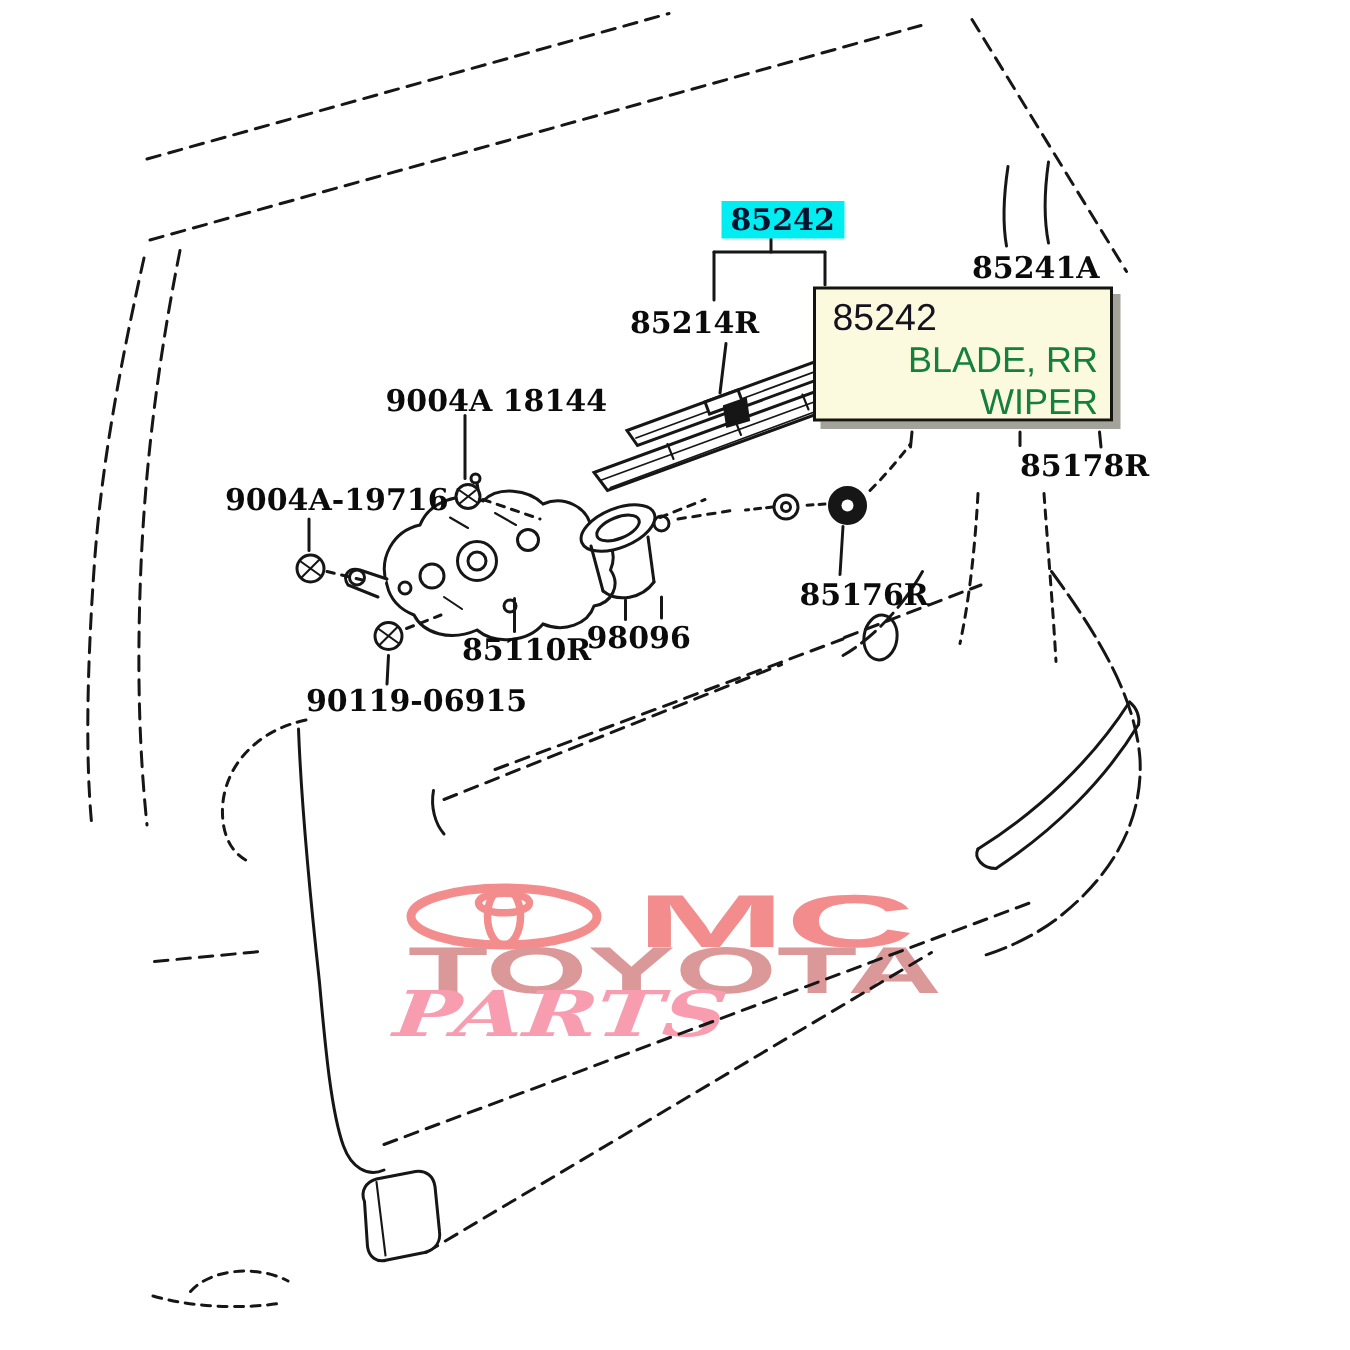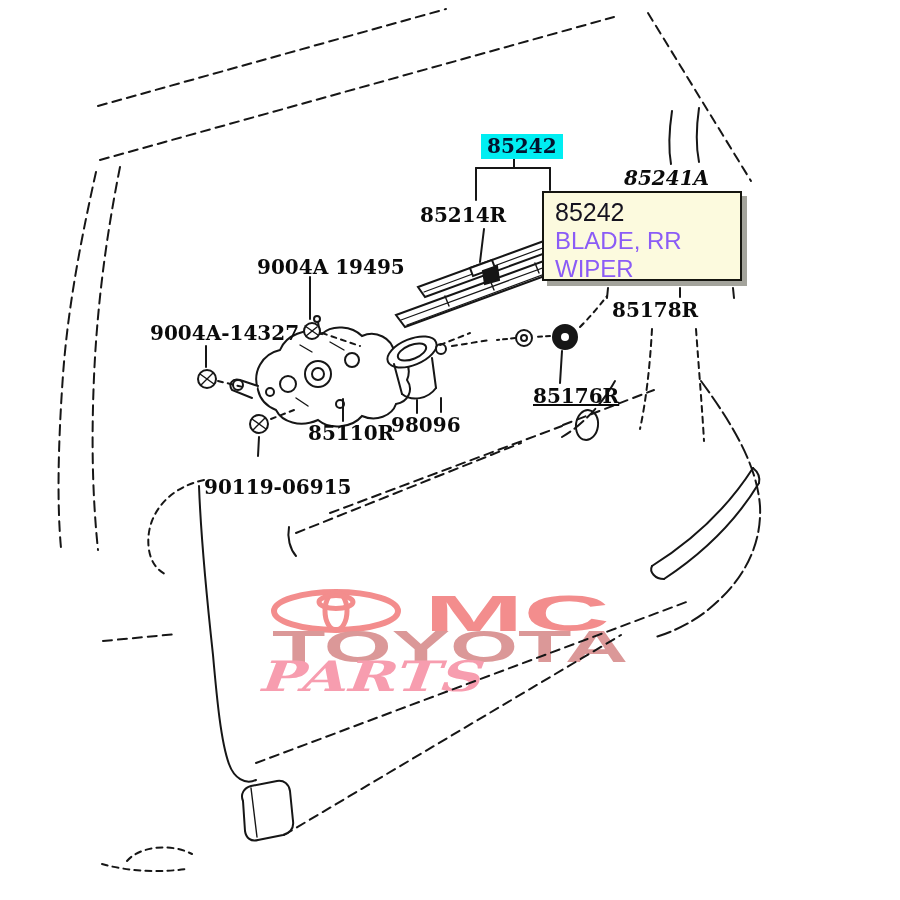--- a/index.html
+++ b/index.html
@@ -20,21 +20,21 @@
   }
   
   .tooltip{
     position:absolute;left:542px;top:191px;width:200px;height:90px;
     background:#fcfade;border:2px solid #15150f;
     box-shadow:5px 5px 0 #a3a39b;
     display:flex;flex-direction:column;justify-content:space-between;
     padding:5px 8px 7px 11px;box-sizing:border-box;z-index:30;
   }
   .tooltip .code{font-size:25px;color:#15131f;}
-  .tooltip .name{font-size:24px;color:#8b5cf6;}
+  .tooltip .name{font-size:24px;color:#15803d;text-align:right;}
 </style>
 </head>
 <body>
 
 <div class="stage">
 
   <svg width="900" height="900" viewBox="0 0 900 900">
 
     <g opacity="0.92">
       <g fill="none" stroke="#f28484" stroke-width="6">
@@ -180,28 +180,28 @@
       <path d="M550,336 L535,337" stroke-dasharray="4 4"></path>
       <path d="M515,338 L497,340" stroke-dasharray="4 4"></path>
       <path d="M452,346 L490,340" stroke-dasharray="5 5"></path>
       <path d="M440,345 L470,333" stroke-dasharray="5 5"></path>
     </g>
   </svg>
 
   <div id="labels-layer">
       <div class="part-label highlighted" style="left: 481px; top: 134px;">85242</div>
       <div class="part-label" style="left: 420px; top: 204px;">85214R</div>
-      <div class="part-label" style="left: 624px; top: 167px; font-style: italic;">85241A</div>
-      <div class="part-label" style="left: 612px; top: 299px; text-align: right;">85178R</div>
-      <div class="part-label" style="left: 533px; top: 385px; text-decoration: underline;">85176R</div>
+      <div class="part-label" style="left: 648px; top: 167px;">85241A</div>
+      <div class="part-label" style="left: 680px; top: 299px; text-align: right;">85178R</div>
+      <div class="part-label" style="left: 533px; top: 385px;">85176R</div>
       <div class="part-label" style="left: 391px; top: 414px;">98096</div>
       <div class="part-label" style="left: 308px; top: 422px;">85110R</div>
-      <div class="part-label" style="left: 204px; top: 456px; margin-top: 20px;">90119-06915</div>
-      <div class="part-label" style="left: 257px; top: 256px;">9004A 19495</div>
-      <div class="part-label" style="left: 150px; top: 322px;">9004A-14327</div>
+      <div class="part-label" style="left: 204px; top: 456px;">90119-06915</div>
+      <div class="part-label" style="left: 257px; top: 256px;">9004A 18144</div>
+      <div class="part-label" style="left: 150px; top: 322px;">9004A-19716</div>
     </div>
 
   <div class="tooltip">
     <div class="code">85242</div>
     <div class="name">BLADE, RR WIPER</div>
   </div>
 
 </div>
 
 </body></html>

